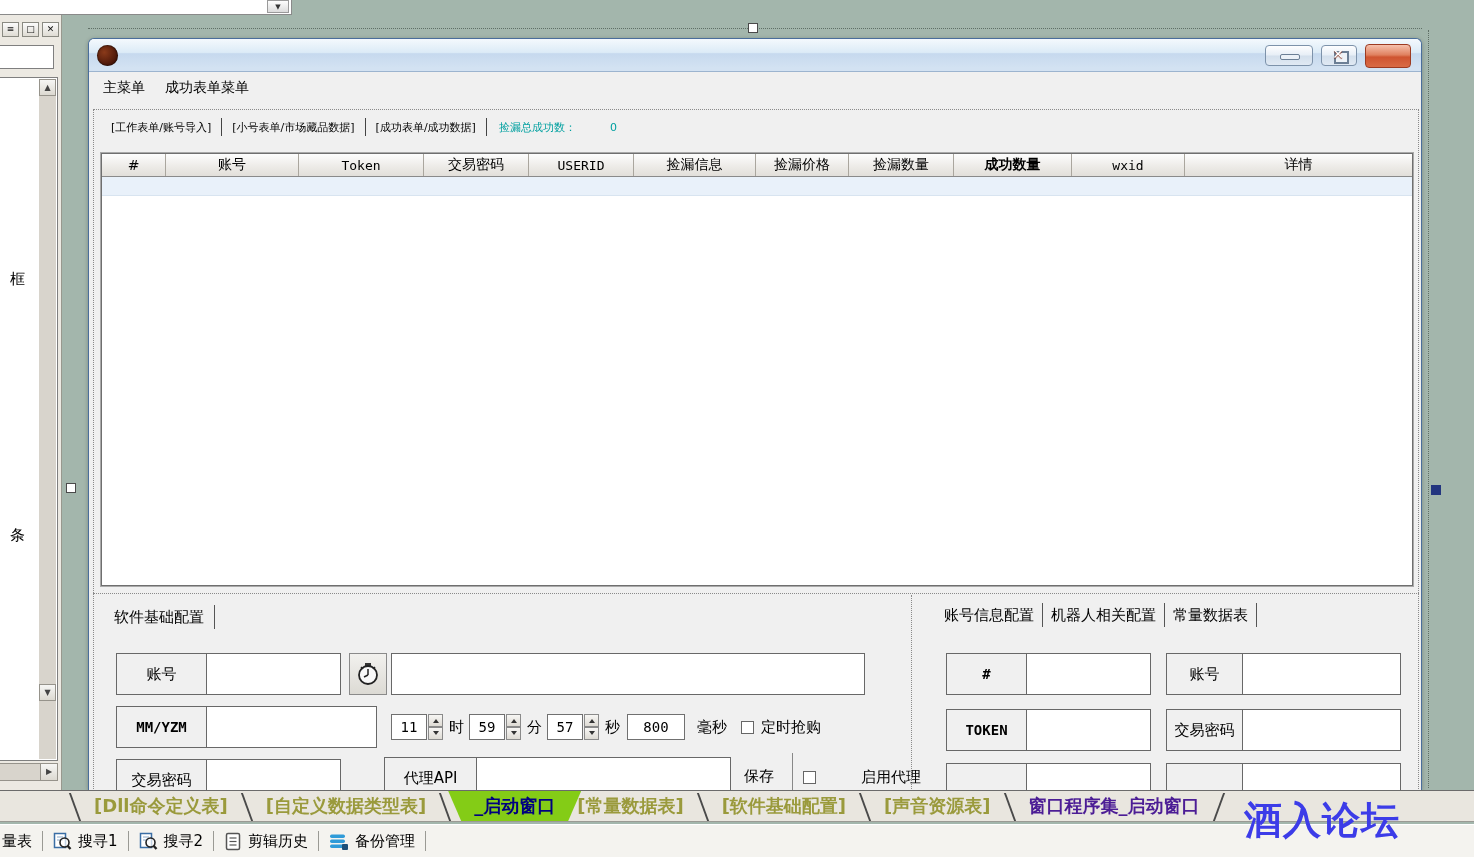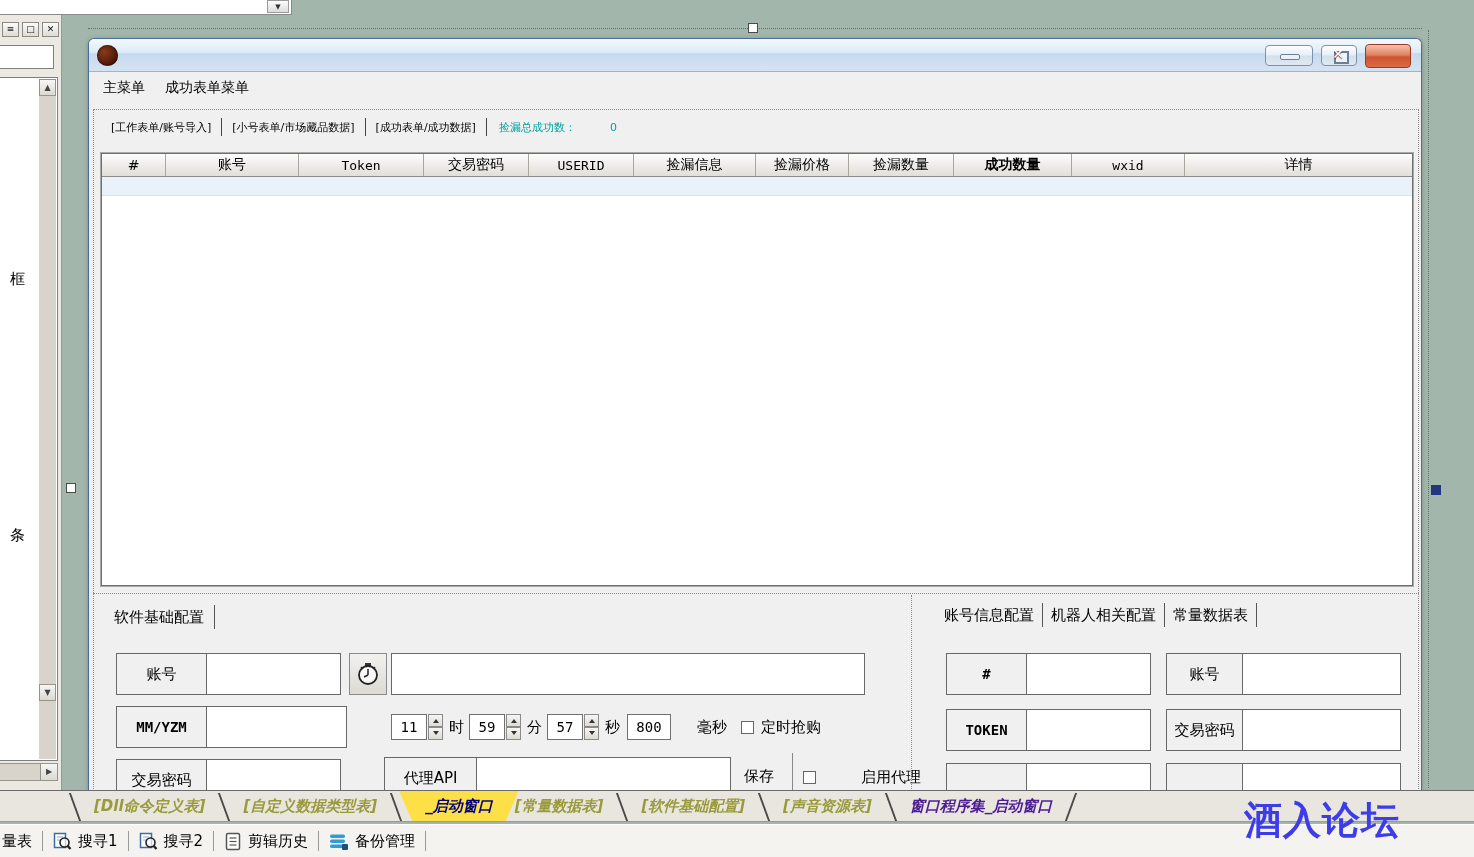--- a/index.html
+++ b/index.html
@@ -83,41 +83,41 @@
   .fieldbox { position:absolute; display:flex; border:1px solid #686868; background:#fff; height:42px; }
   .fieldbox .lab { background:#f0f0f0; border-right:1px solid #686868; display:flex; align-items:center; justify-content:center; font-size:15px; white-space:nowrap; }
   .fieldbox .val { flex:1; background:#fff; }
   .lab.mono { font-family:"DejaVu Sans Mono", monospace; font-weight:bold; font-size:14px; }
 
   .wide-input { position:absolute; background:#fff; border:1px solid #686868; }
 
   .icon-btn { position:absolute; width:38px; height:42px; border:1px solid #8a8a8a; background:linear-gradient(#f2f1ee,#dcdad4); display:flex; align-items:center; justify-content:center; }
 
   .num-input { position:absolute; width:36px; height:26px; border:1px solid #707070; background:#fff; font-size:14px; text-align:center; font-family:"DejaVu Sans Mono", monospace; }
-  .ms-input { width:44px; }
+  .ms-input { width:58px; }
   .spin { position:absolute; width:15px; height:26px; display:flex; flex-direction:column; }
   .spin div { flex:1; border:1px solid #8a8a8a; background:linear-gradient(#f7f6f4,#dedbd4); position:relative; }
   .spin div::after { content:""; position:absolute; left:4px; border-left:3px solid transparent; border-right:3px solid transparent; }
   .spin .up::after { top:4px; border-bottom:4px solid #333; }
   .spin .dn::after { bottom:4px; border-top:4px solid #333; }
   .tlabel { position:absolute; font-size:15px; white-space:nowrap; }
   .checkbox { position:absolute; width:13px; height:13px; border:1px solid #666; background:#fff; }
 
   .rtab-row { position:absolute; display:flex; align-items:center; font-size:15px; }
   .rtab-row .rtab { padding:0 8px; white-space:nowrap; }
   .rtab-row .rsep { width:1px; height:24px; background:#555; }
 
   .vline { position:absolute; width:1px; background:#888; }
 
   
   #bottom-tabs { left:0; top:790px; width:1474px; height:32px; background:#e9e6df; border-top:1px solid #6b6b6b; border-bottom:1px solid #9a9a94; display:flex; align-items:stretch; padding-left:62px; z-index:20; }
   .bt-sep { width:2px; background:#4a4a4a; transform:skewX(20deg); margin:2px 12px 0 12px; }
   .bt-endsep { width:2px; background:#4a4a4a; transform:skewX(-20deg); margin:2px 12px 0 12px; }
-  .btab { display:flex; align-items:center; padding:0 6px; font-size:15px; font-weight:bold; color:#9A9A3C; white-space:nowrap;font-style:italic; }
-  .btab.active { background:#fde047; color:#000080; clip-path:polygon(0 0, 100% 0, calc(100% - 13px) 100%, 13px 100%); padding:0 26px; margin:0 -10px; }
+  .btab { display:flex; align-items:center; padding:0 6px; font-size:18px; font-weight:bold; color:#9A9A3C; white-space:nowrap; }
+  .btab.active { background:#84cc16; color:#000080; clip-path:polygon(0 0, 100% 0, calc(100% - 13px) 100%, 13px 100%); padding:0 26px; margin:0 -10px; }
   .btab.plain { color:#4c1d95; }
 
   
   #status-bar { left:0; top:824px; width:1474px; height:33px; background:#f4f3ef; border-top:1px solid #fff; display:flex; align-items:center; z-index:10; }
   .st-item { display:flex; align-items:center; gap:6px; padding:0 10px; font-size:15px; white-space:nowrap; }
   .st-sep { width:1px; height:20px; background:#9a9a94; }
   .st-item svg { display:block; }
 
   
   #watermark { left:1244px; top:795px; font-size:38px; font-weight:bold; color:#3C3CE8; letter-spacing:1px; z-index:40; white-space:nowrap; }
@@ -220,21 +220,21 @@
       <rect x="9" y="1" width="6" height="3" fill="#333"></rect>
       <circle cx="12" cy="13" r="9" fill="#f8f8f8" stroke="#222" stroke-width="1.8"></circle>
       <line x1="12" y1="13" x2="12" y2="7" stroke="#222" stroke-width="1.5"></line>
       <line x1="12" y1="13" x2="8" y2="15" stroke="#222" stroke-width="1.5"></line>
       <line x1="5" y1="5" x2="7" y2="7" stroke="#222" stroke-width="1.5"></line>
       <line x1="19" y1="5" x2="17" y2="7" stroke="#222" stroke-width="1.5"></line>
     </svg>
   </div>
   <div class="wide-input" style="left:302px; top:614px; width:474px; height:42px;"></div>
 
-  <div class="fieldbox" style="left:27px; top:667px; width:231px;">
+  <div class="fieldbox" style="left:27px; top:667px; width:261px;">
     <div class="lab mono" style="width:90px;">MM/YZM</div>
     <div class="val"></div>
   </div>
 
   <input class="num-input" style="left: 302px; top: 675px;" value="11">
   <div class="spin" style="left:339px; top:675px;">
       <div class="up"></div>
       <div class="dn"></div>
     </div>
   <span class="tlabel" style="left:360px; top:679px;">时</span>

